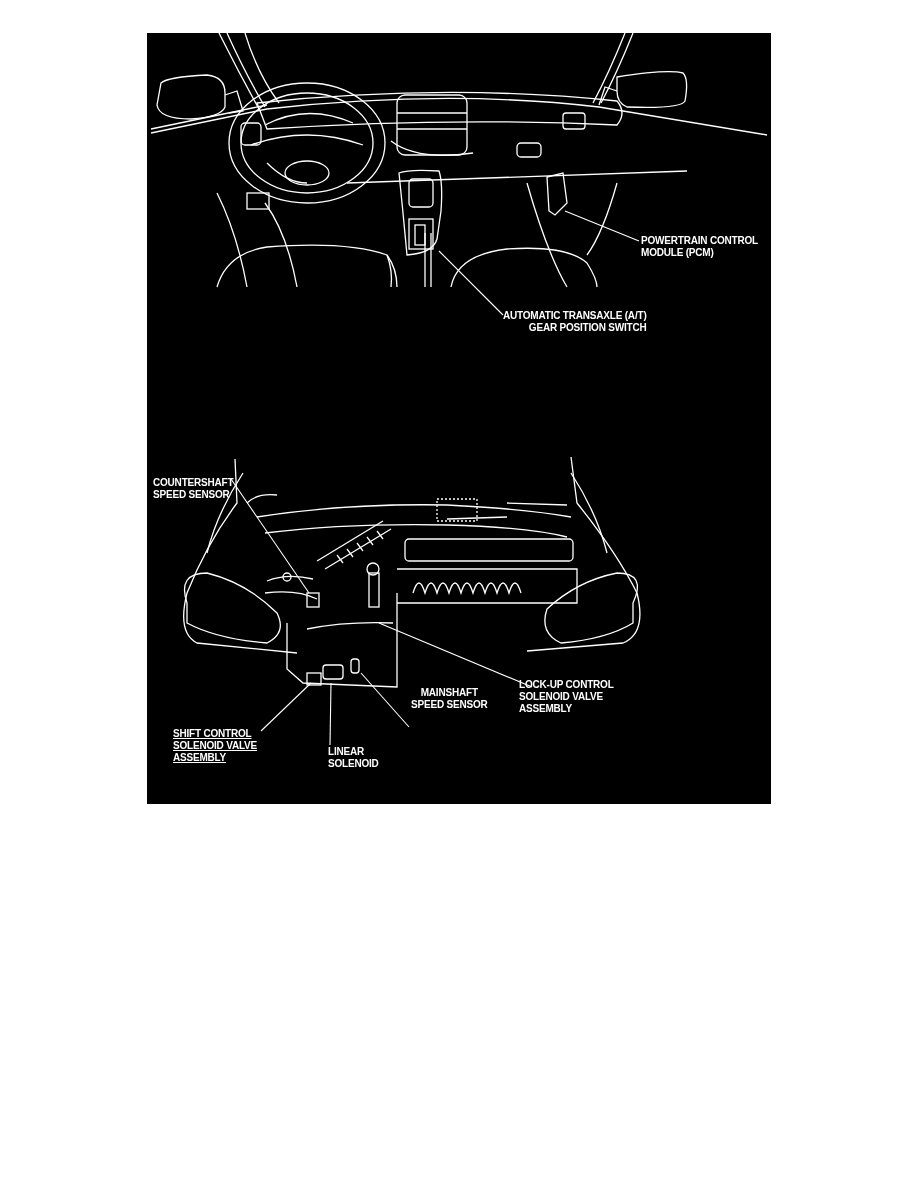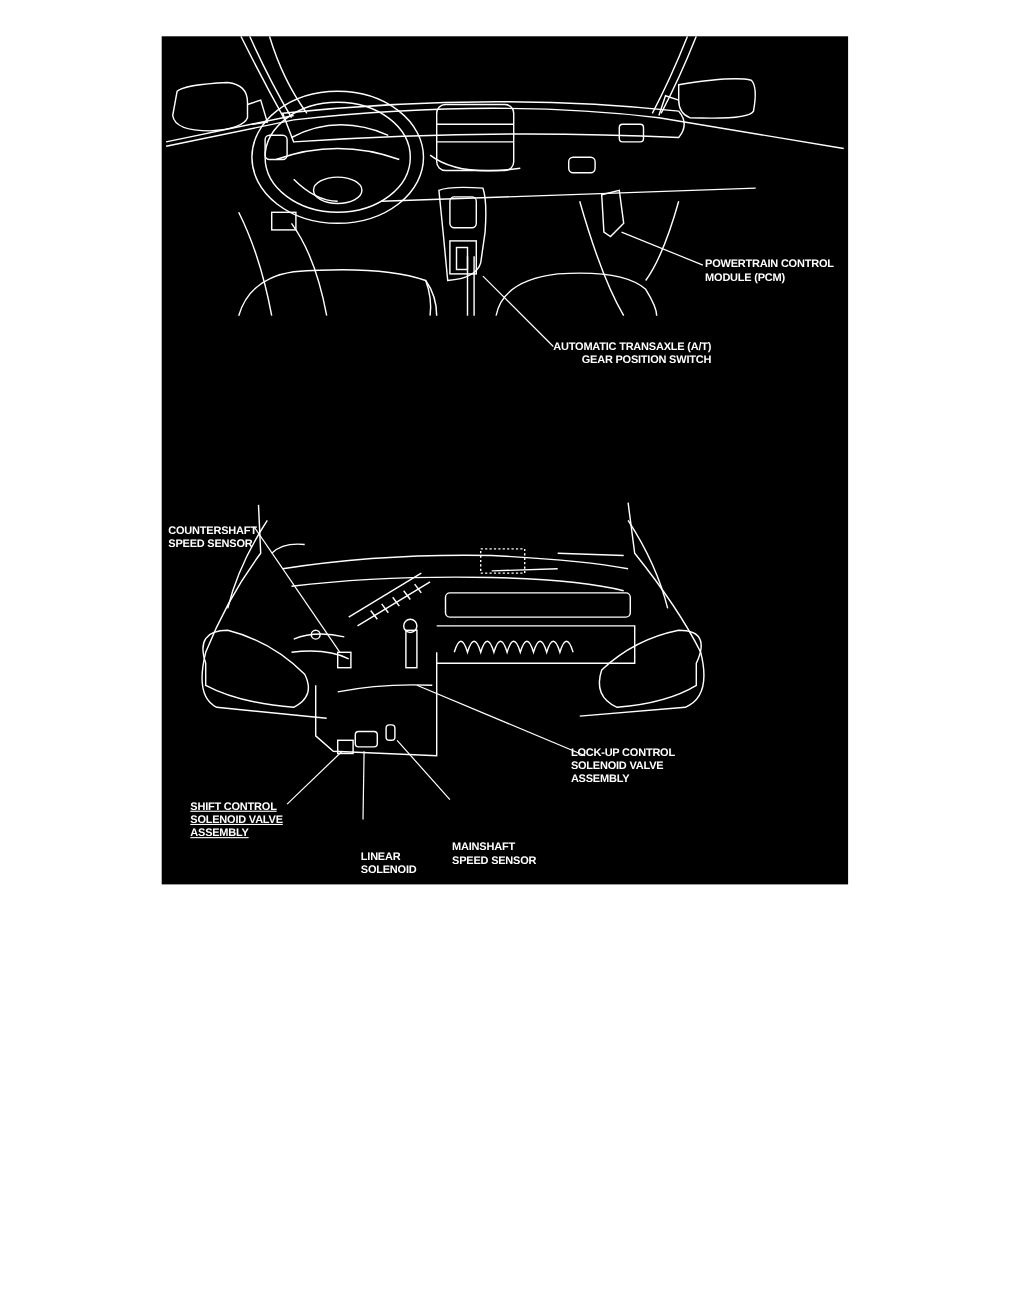--- a/index.html
+++ b/index.html
@@ -155,22 +155,22 @@
     <span>SOLENOID VALVE</span>
     <span>ASSEMBLY</span>
   </div>
 
   <div class="lbl" style="left:26px; top:695px;text-decoration:underline;">
     <span>SHIFT CONTROL</span>
     <span>SOLENOID VALVE</span>
     <span>ASSEMBLY</span>
   </div>
 
-  <div class="lbl" style="left:181px; top:741px;">
+  <div class="lbl" style="left:181px; top:713px;">
     <span>LINEAR</span>
     <span>SOLENOID</span>
   </div>
 
-  <div class="lbl" style="left:264px; top:732px;">
+  <div class="lbl" style="left:264px; top:654px;text-align:center;">
     <span>MAINSHAFT</span>
     <span>SPEED SENSOR</span>
   </div>
 </div>
 
 </body></html>

